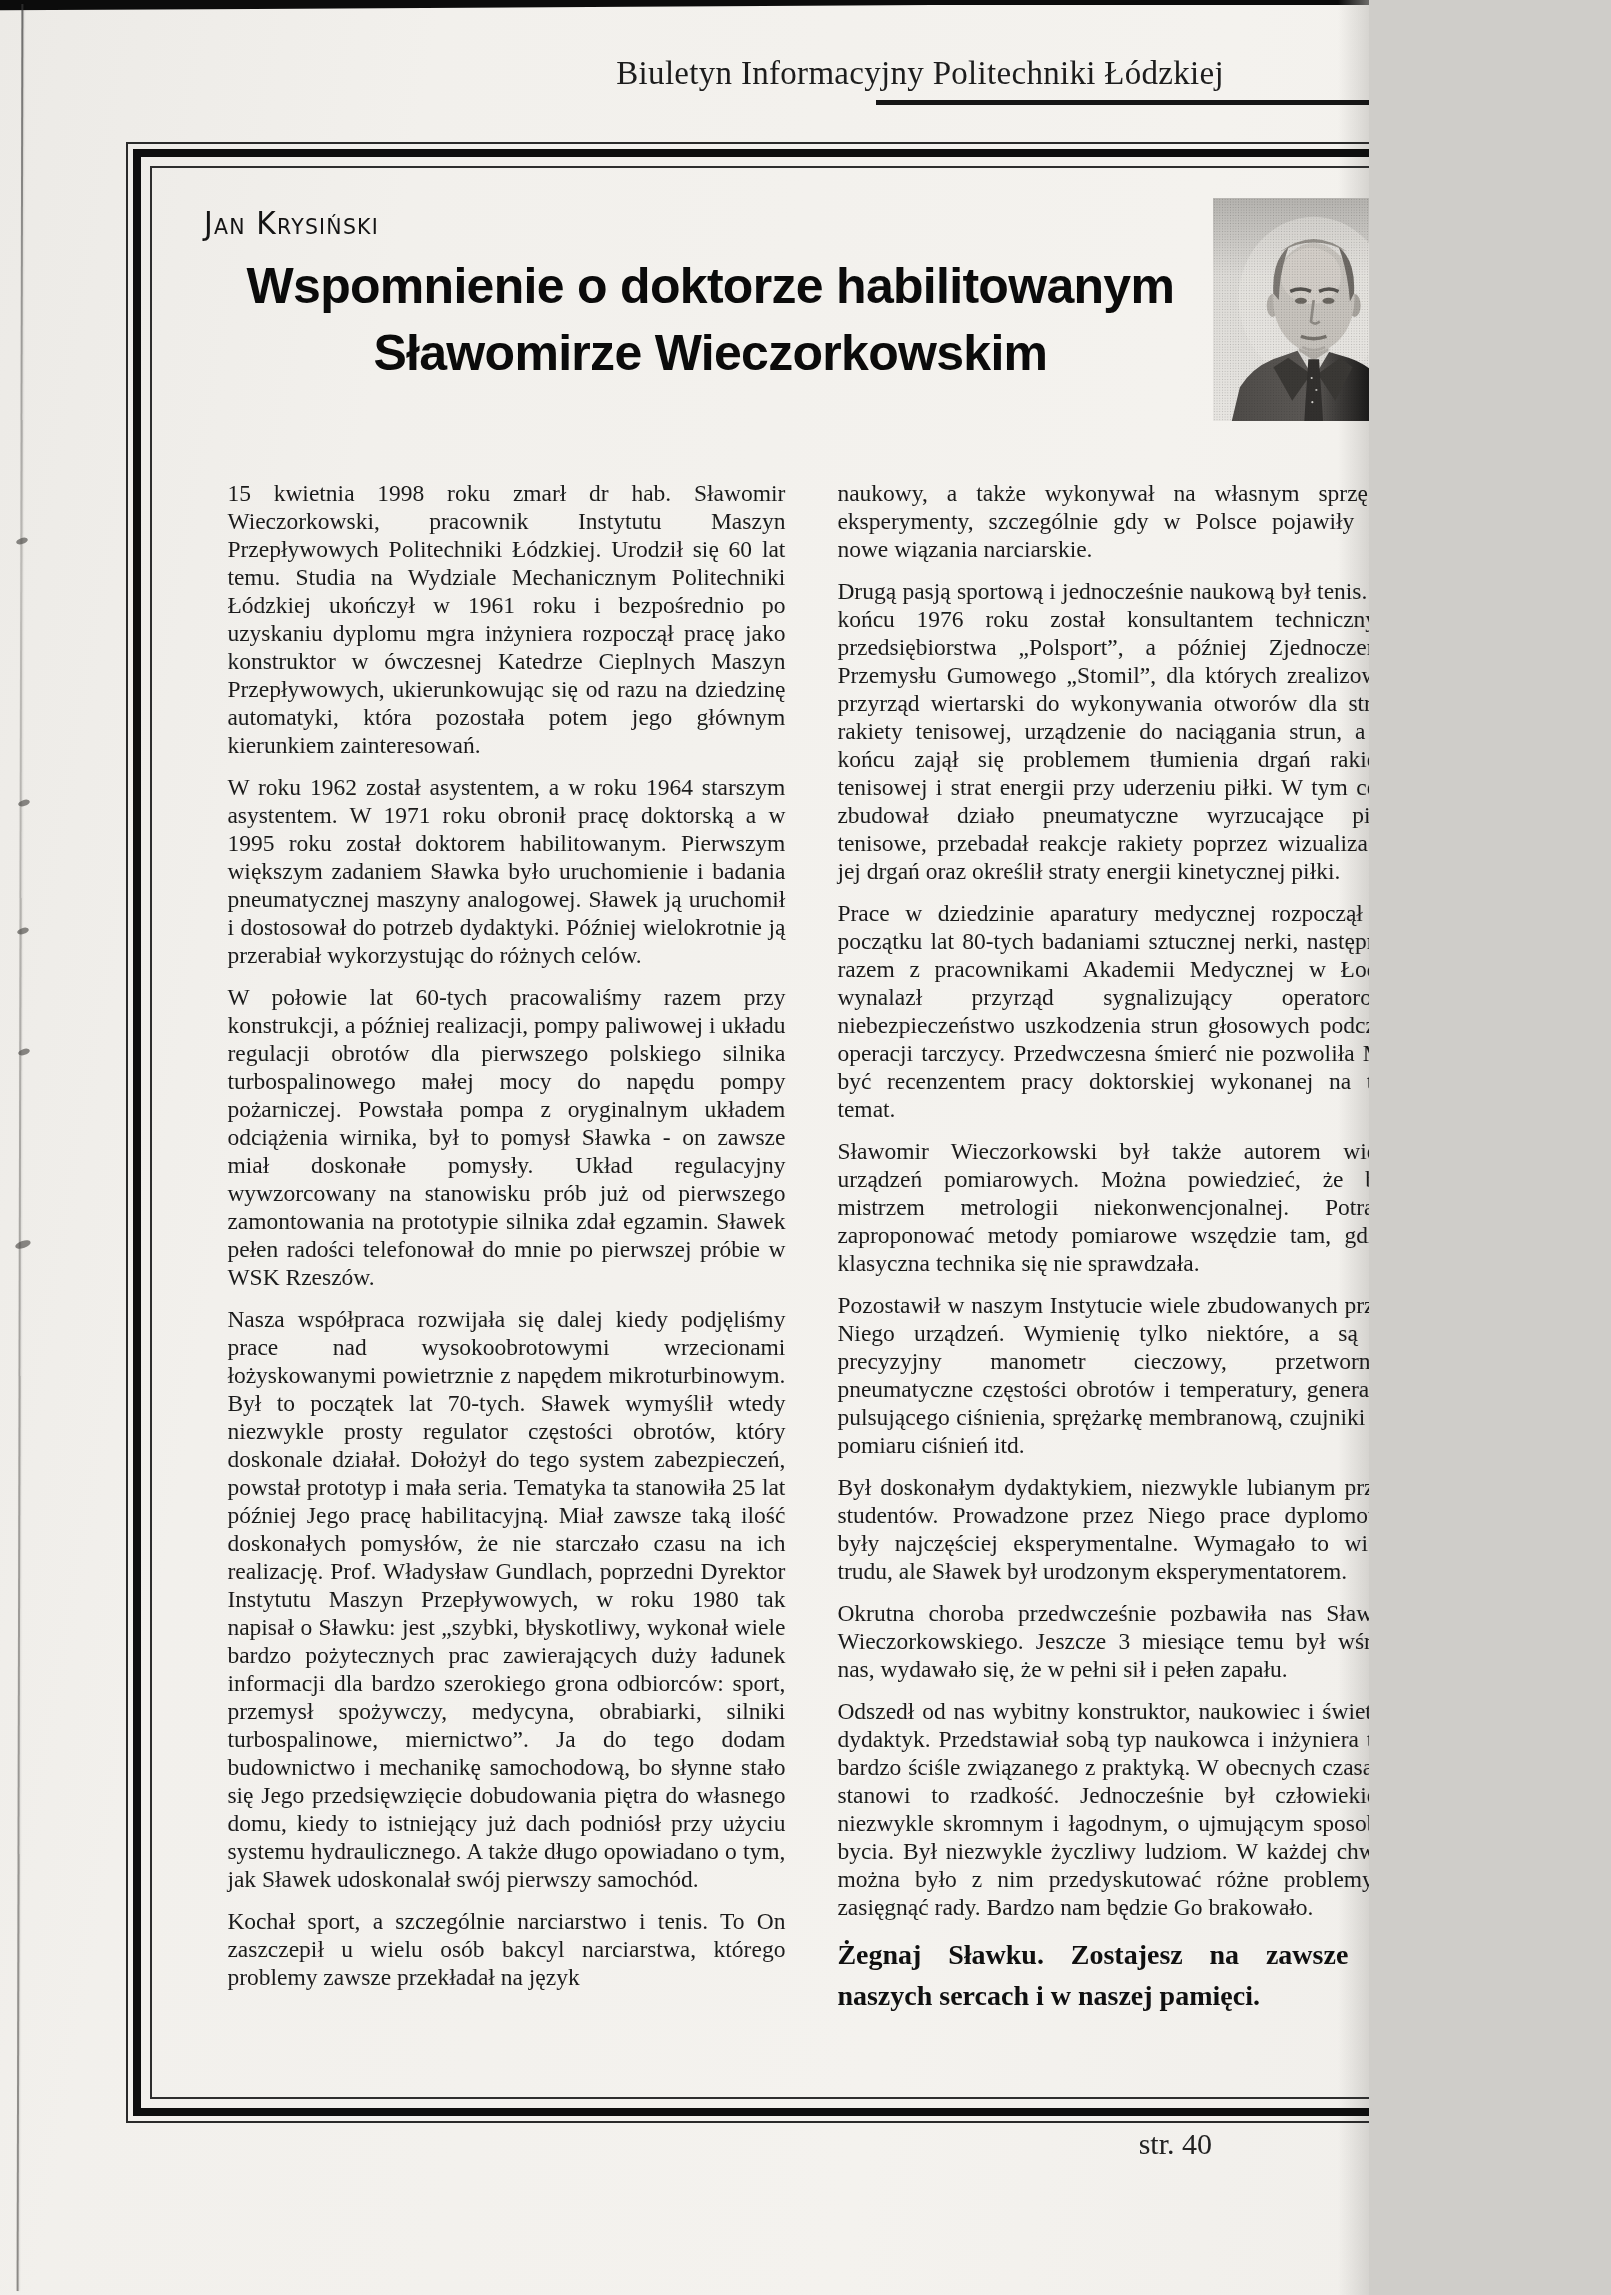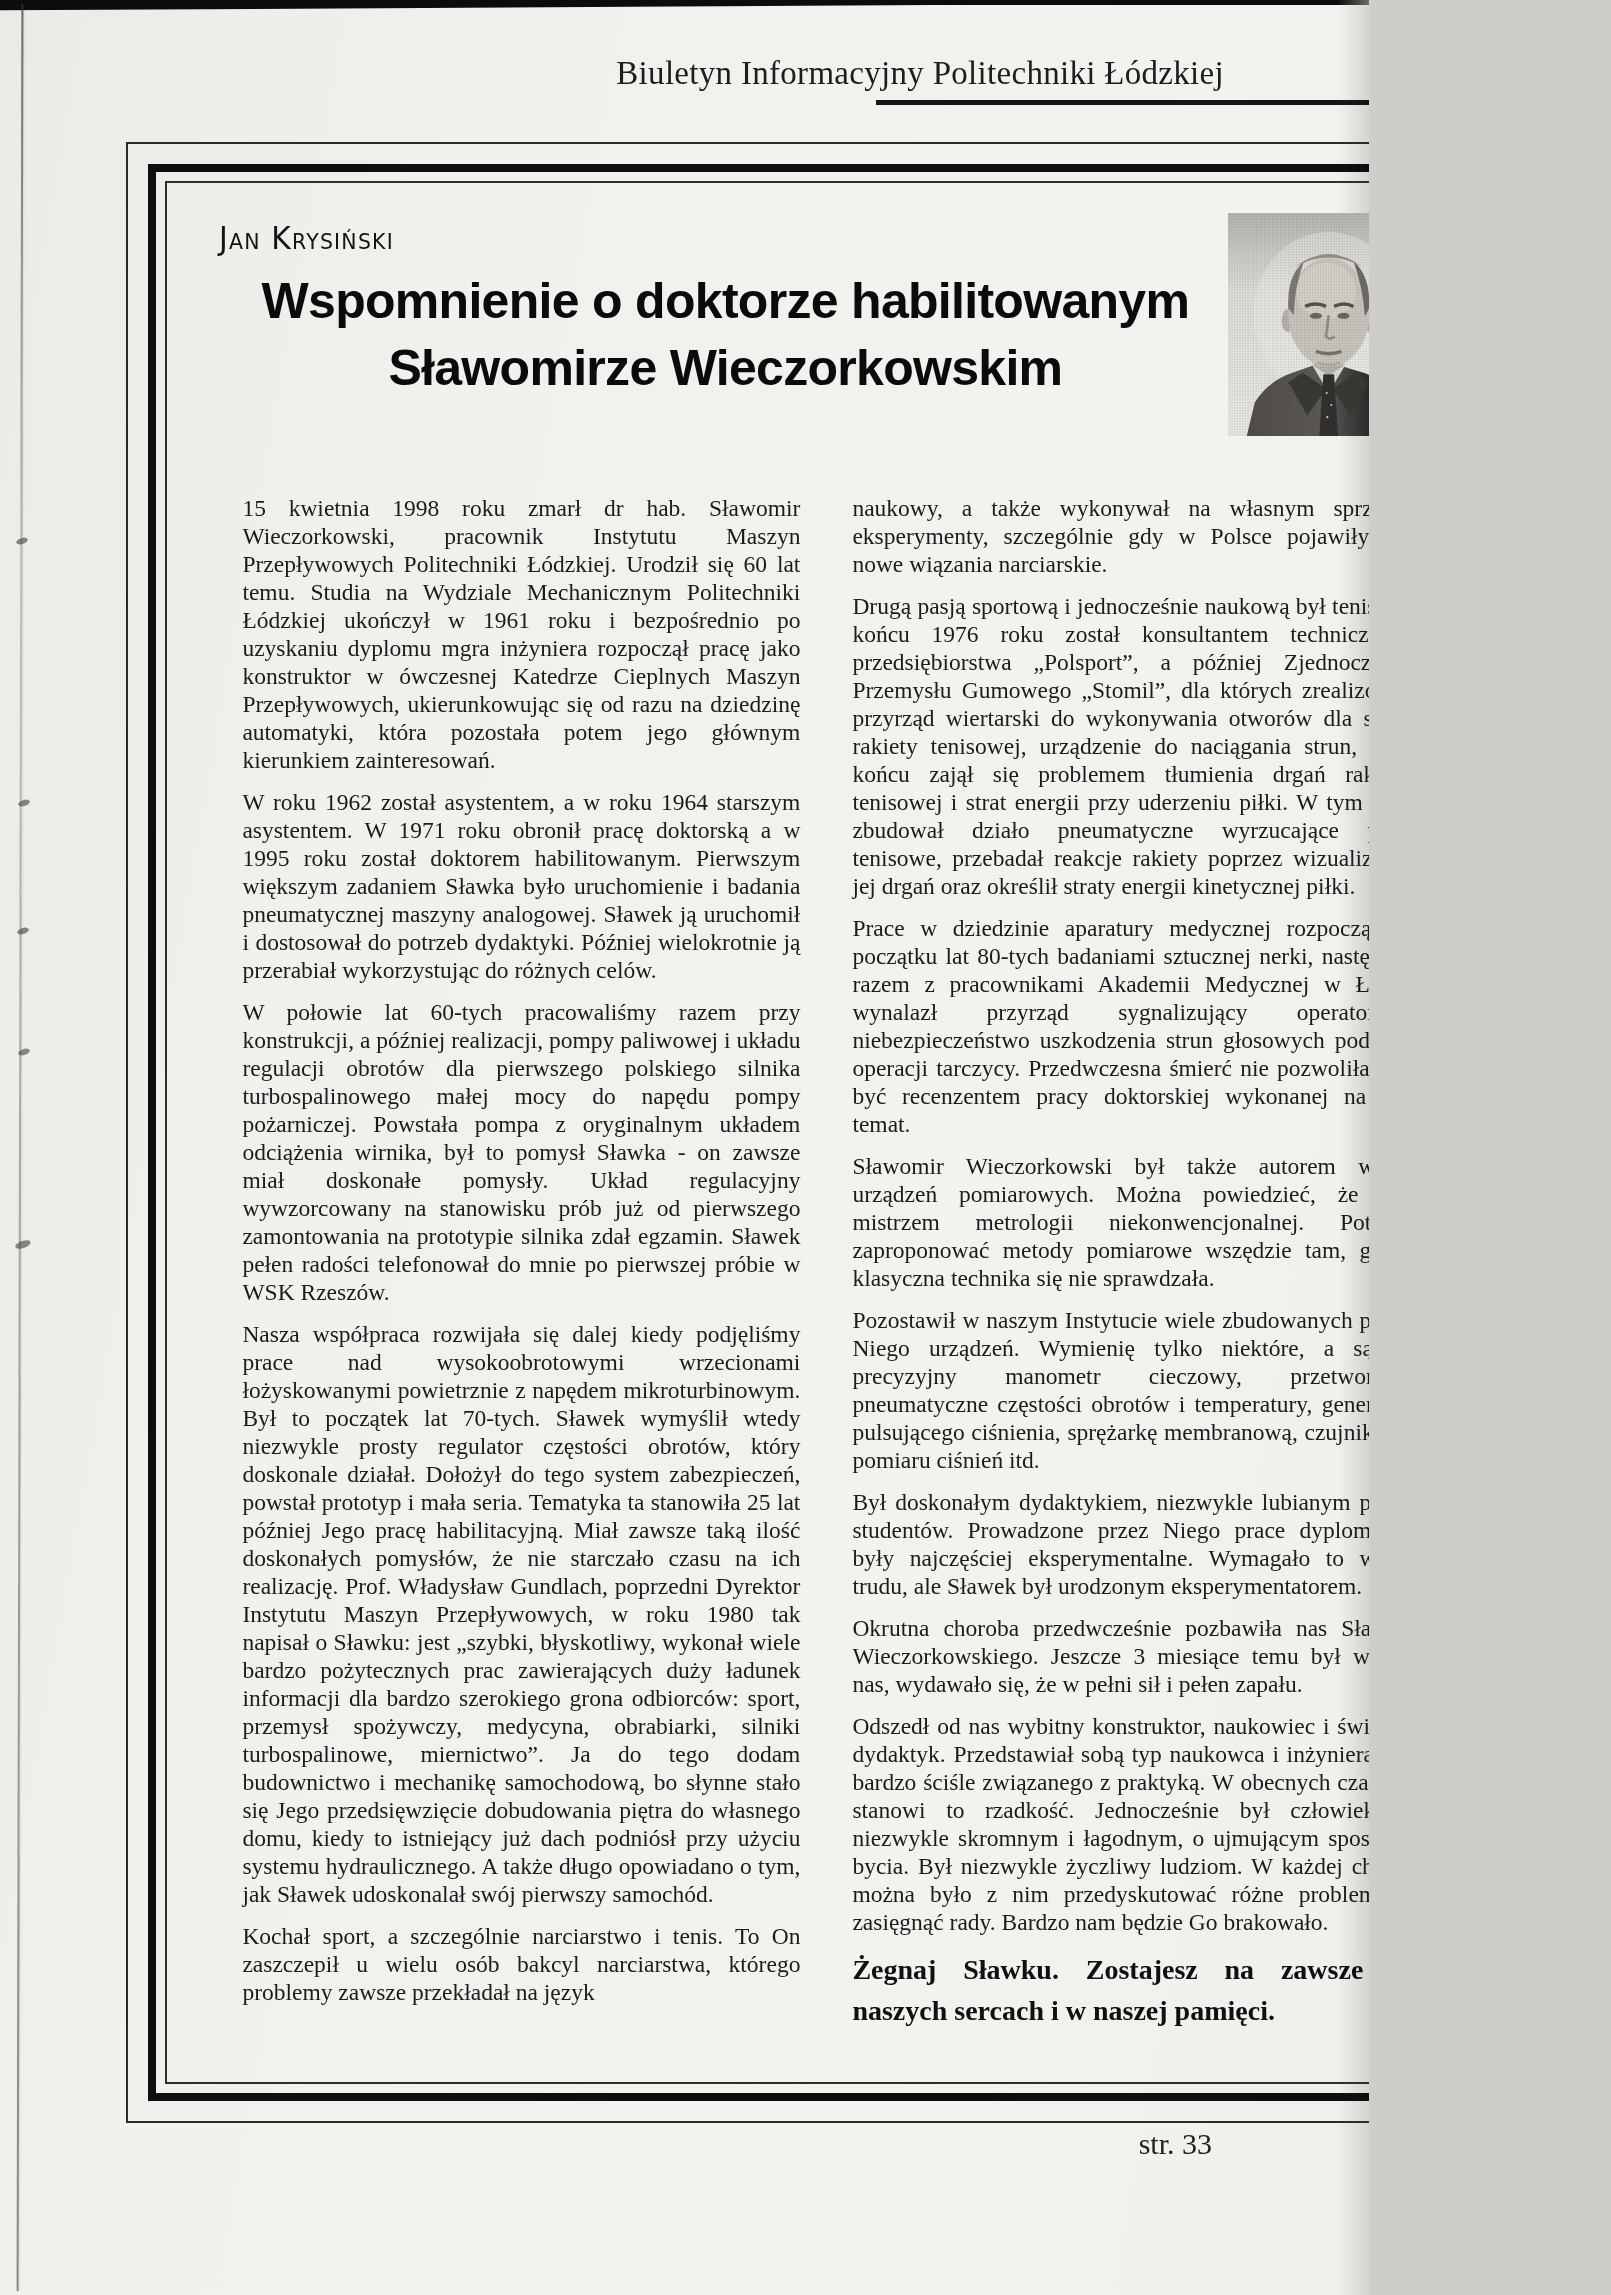--- a/index.html
+++ b/index.html
@@ -17,21 +17,21 @@
            transform:rotate(.12deg); box-shadow:0.7px 0 2px rgba(0,0,0,.12); }
   .blob { position:absolute; width:12px; height:6px; border-radius:50%;
           background:#4d4b48; opacity:.65; transform:rotate(-18deg); }
   .page-edge-right { position:absolute; right:0; top:0; width:31px; height:100%;
           background:linear-gradient(90deg,rgba(0,0,0,0),rgba(190,188,184,.55)); }
   
   .header-title { position:absolute; top:55px; right:145px; font-size:33px; letter-spacing:0.3px; color:#1d1d1d; white-space:nowrap; }
   .header-rule  { position:absolute; left:876px; top:100px; width:597px; height:5.4px; background:#161616; }
   
   .article-box { position:absolute; left:126px; top:142px; width:1338px; height:1981px;
-                 border:2.7px solid #2a2a2a; padding:20px; box-sizing:border-box; }
+                 border:2.7px solid #2a2a2a; padding:5px; box-sizing:border-box; }
   .box-mid   { width:100%; height:100%; border:8.7px solid #0e0e0e; padding:9.4px; box-sizing:border-box; }
   .box-inner { position:relative; width:100%; height:100%; border:2px solid #2e2e2e; box-sizing:border-box; }
   .author { position:absolute; left:52px; top:36px;
             font-family:"DejaVu Sans", sans-serif; font-variant:small-caps;
             font-size:32px; letter-spacing:1.3px; color:#141414; transform:scaleX(.93); transform-origin:left; }
   .title  { position:absolute; left:20px; top:85px; width:1076px; text-align:center;
             font-family:Liberation Sans, sans-serif; font-weight:bold; font-size:50px;
             line-height:1.33; letter-spacing:-0.7px; color:#0b0b0b; }
   
   .photo { position:absolute; left:1061px; top:30px; width:196px; height:223px; overflow:hidden; }
@@ -139,16 +139,16 @@
             <p>Okrutna choroba przedwcześnie pozbawiła nas Sławka Wieczorkowskiego. Jeszcze 3 miesiące temu był wśród nas, wydawało się, że w pełni sił i pełen zapału.</p>
             <p>Odszedł od nas wybitny konstruktor, naukowiec i świetny dydaktyk. Przedstawiał sobą typ naukowca i inżyniera tak bardzo ściśle związanego z praktyką. W obecnych czasach stanowi to rzadkość. Jednocześnie był człowiekiem niezwykle skromnym i łagodnym, o ujmującym sposobie bycia. Był niezwykle życzliwy ludziom. W każdej chwili można było z nim przedyskutować różne problemy i zasięgnąć rady. Bardzo nam będzie Go brakowało.</p>
             <p class="closing">Żegnaj Sławku. Zostajesz na zawsze w naszych sercach i w naszej pamięci.</p>
           </div>
         </div>
 
       </div>
     </div>
   </div>
 
-  <div class="page-number">str. 33</div>
+  <div class="page-number">str. 40</div>
 
 </div>
 
 
 </body></html>

